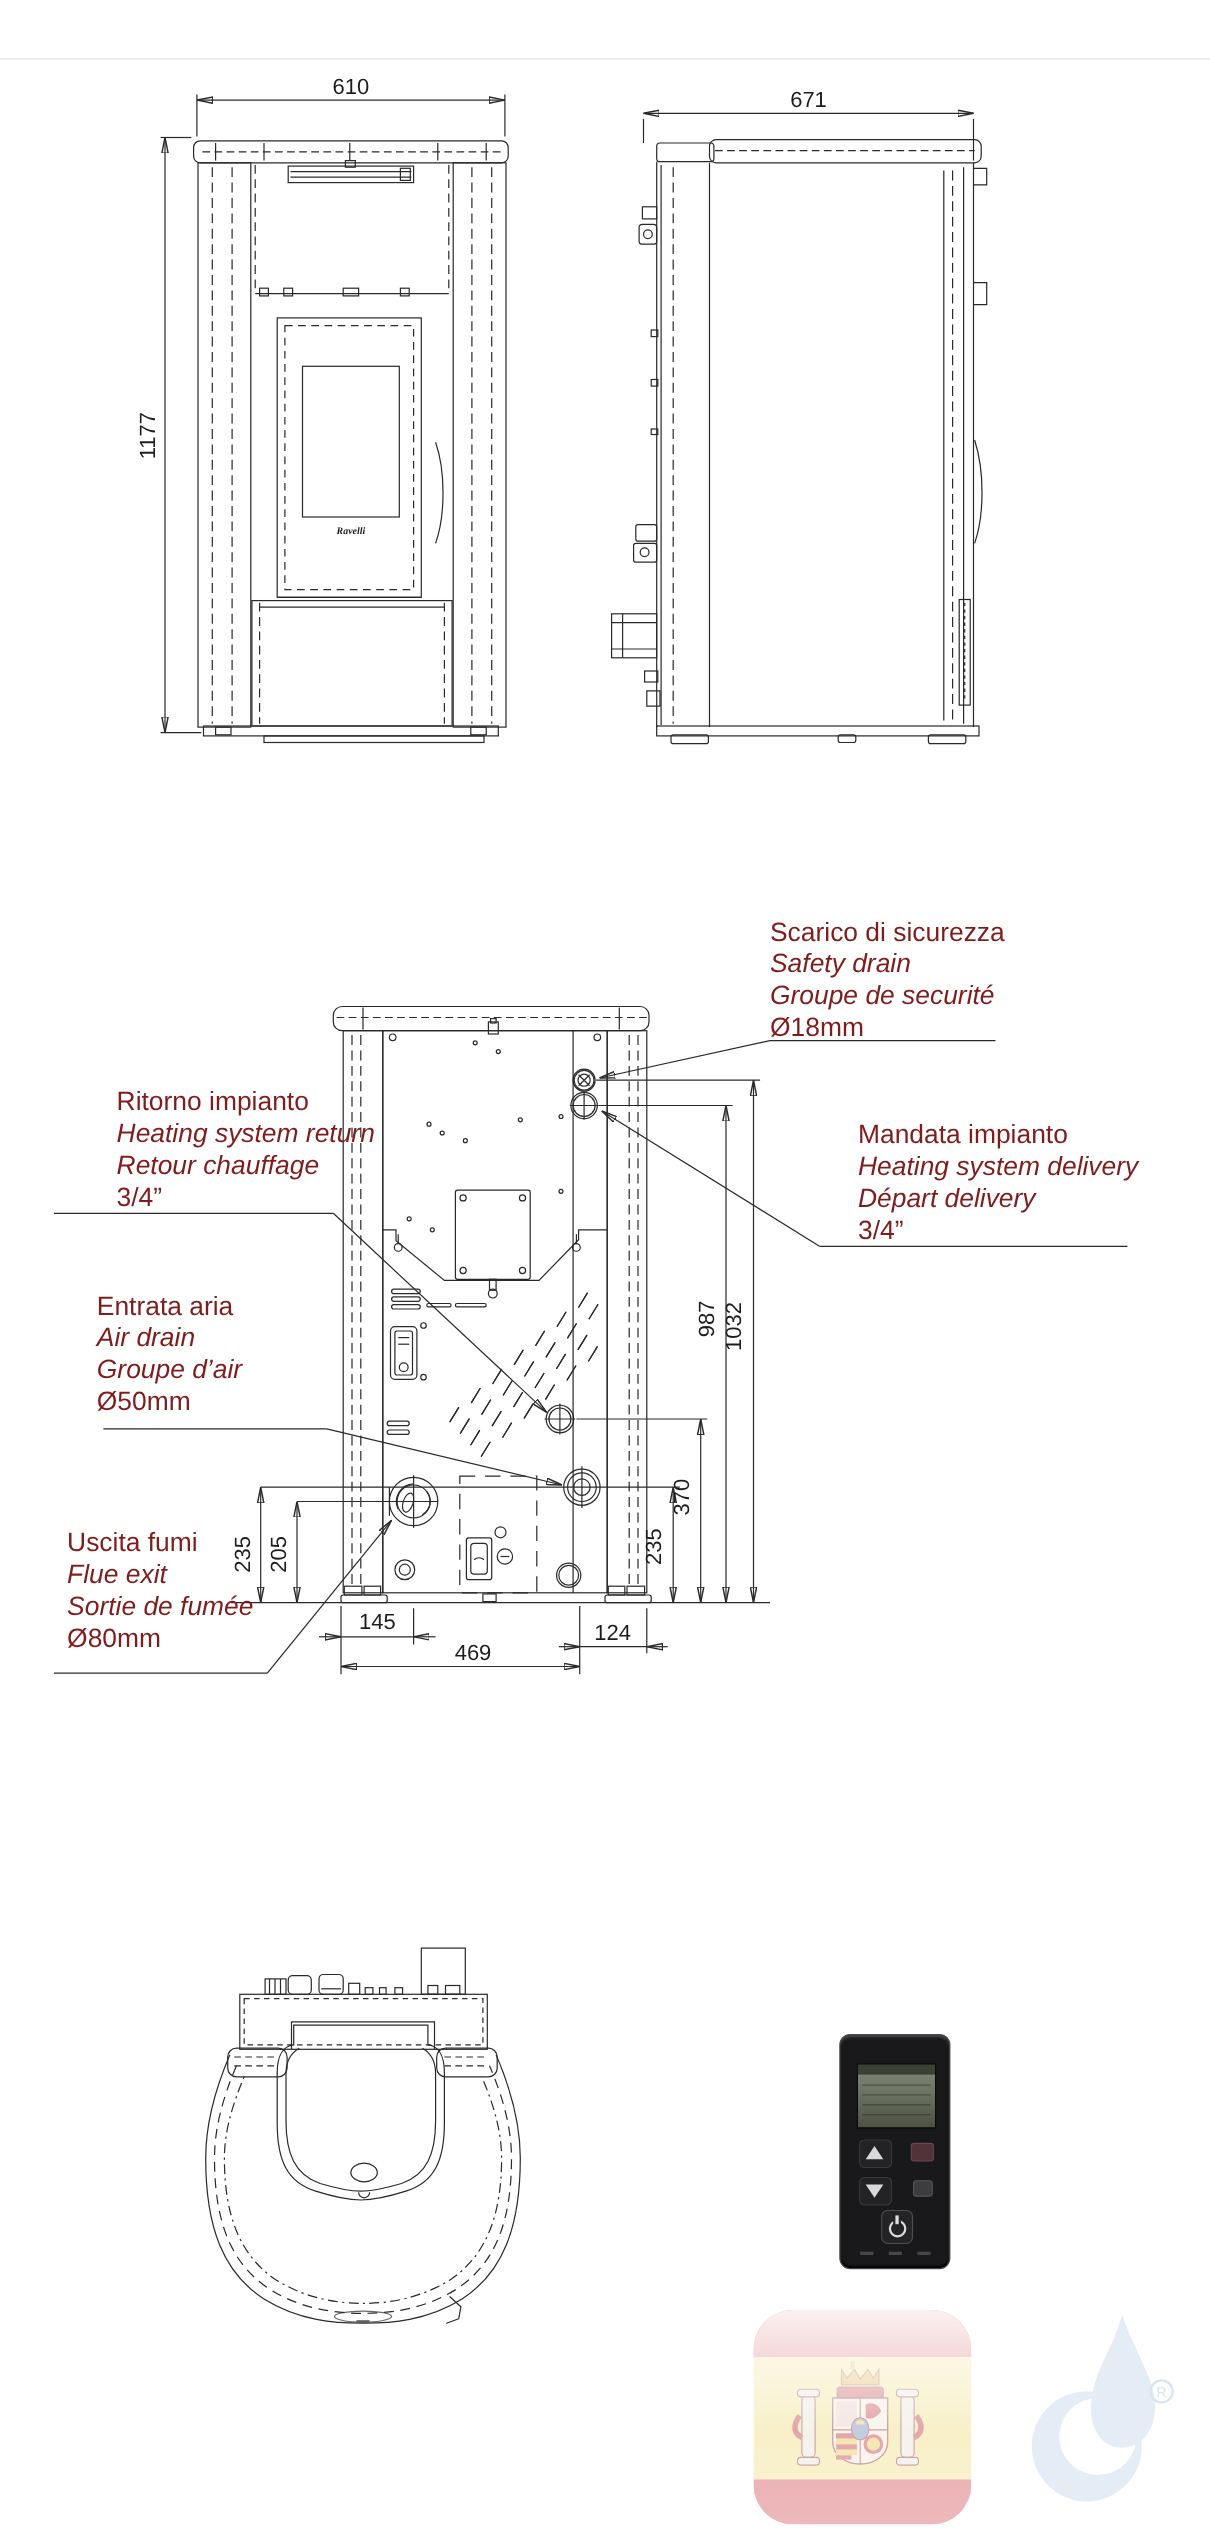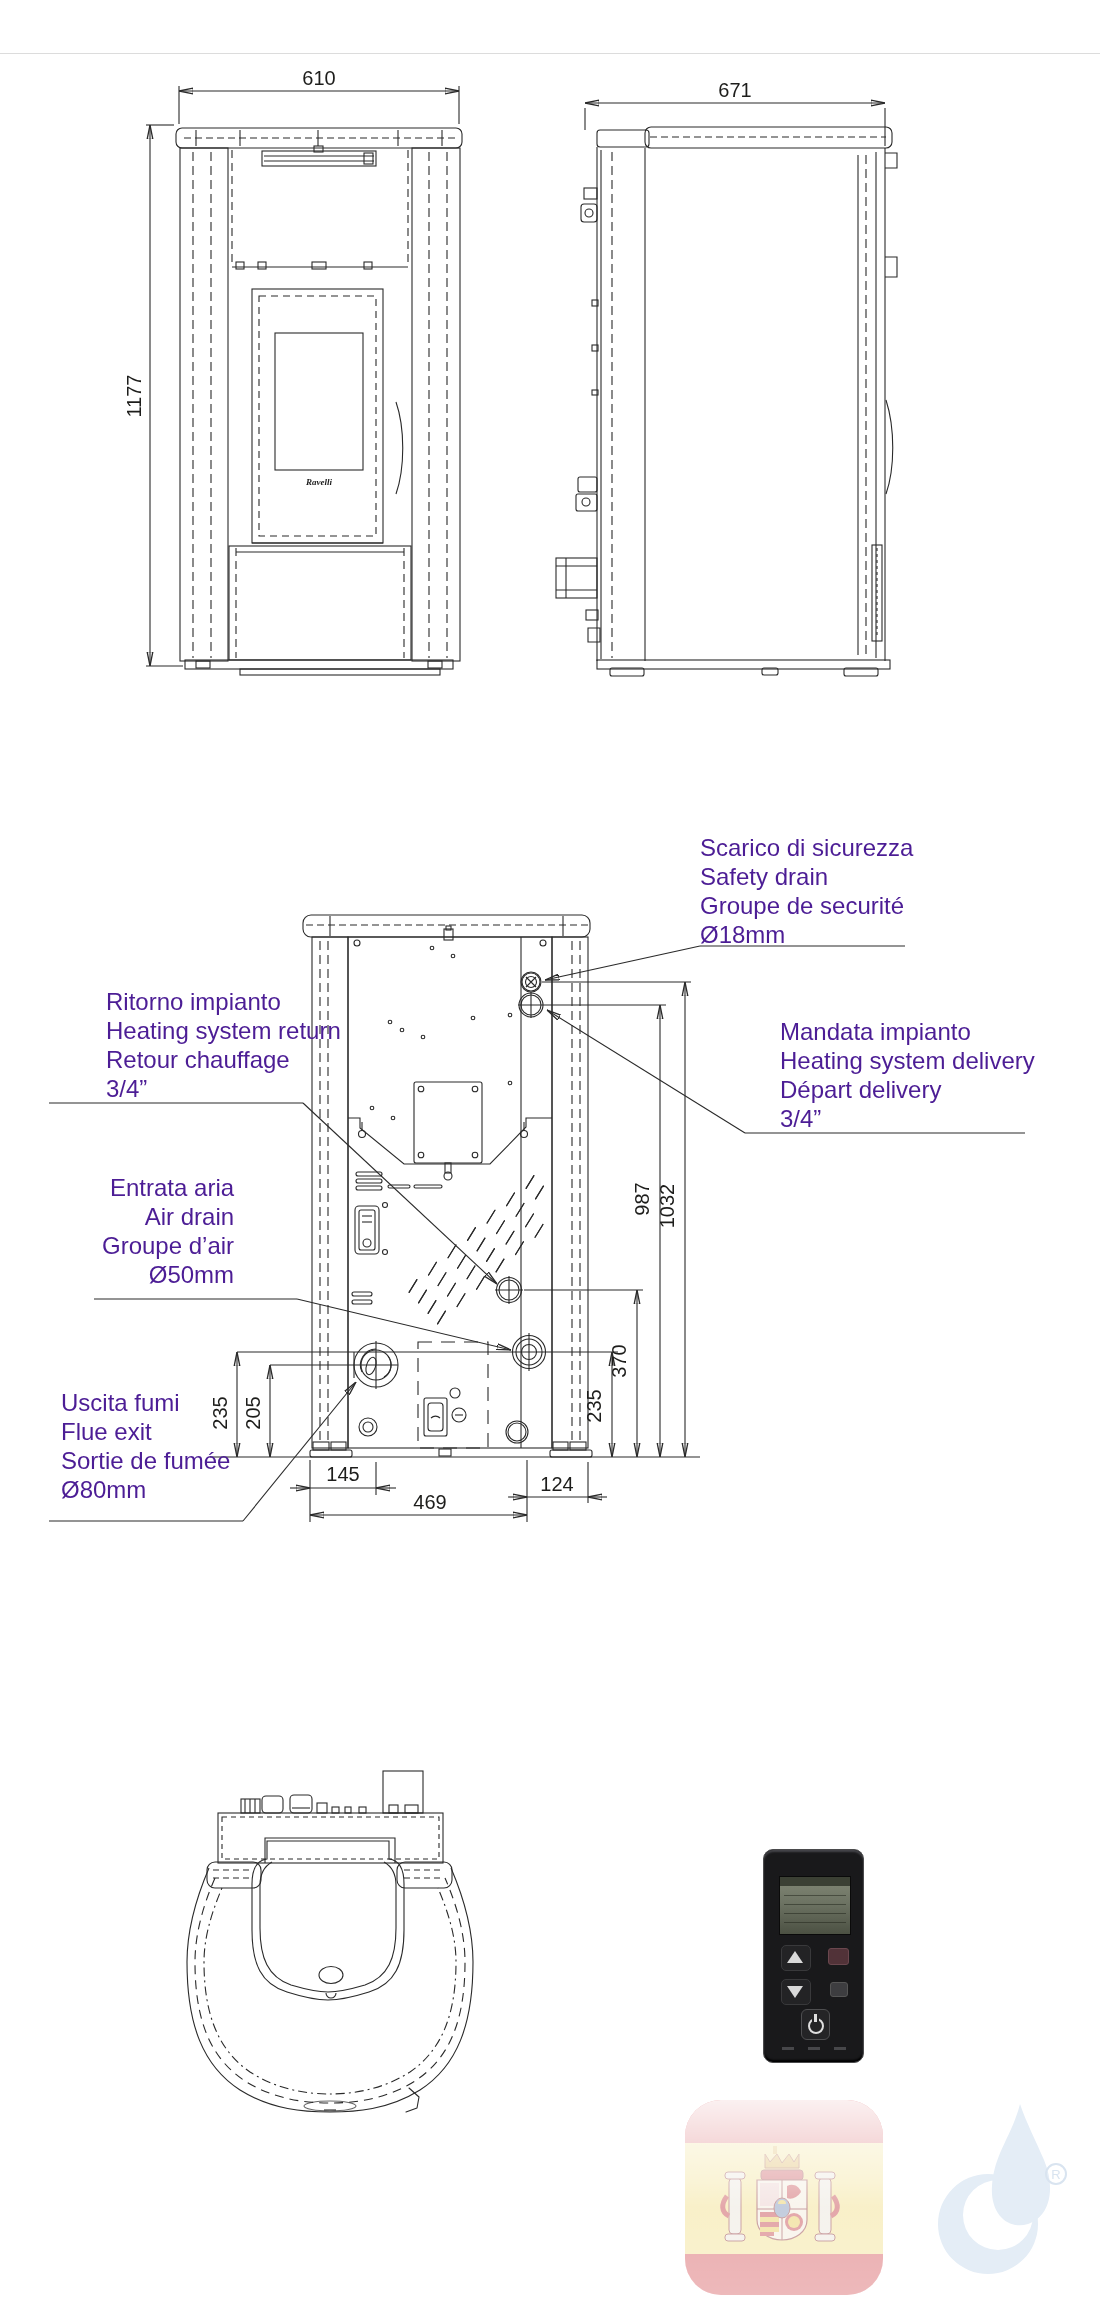--- a/index.html
+++ b/index.html
@@ -2,22 +2,22 @@
 <html><head>
 <meta charset="utf-8">
 <style>
   html,body{margin:0;padding:0;background:#fff;}
   #canvas{position:relative;width:1100px;height:2300px;background:#fff;overflow:hidden;
           font-family:"Liberation Sans",sans-serif;color:#1d1d1b;}
   #topline{position:absolute;left:0;top:53px;width:1100px;height:1px;background:#dcdcdc;}
   svg.draw{position:absolute;left:0;top:0;}
   svg.draw path,svg.draw rect,svg.draw line,svg.draw circle,svg.draw ellipse,svg.draw polyline{
       fill:none;stroke:#2a2a2a;stroke-width:1.1;}
-  .ann{position:absolute;font-size:24px;line-height:29px;color:#4c1d95;white-space:nowrap;}
-  .ann .it{}
+  .ann{position:absolute;font-size:24px;line-height:29px;color:#7f1d1d;white-space:nowrap;}
+  .ann .it{font-style:italic;}
   .dimtxt{font-family:"Liberation Sans",sans-serif;font-size:20px;fill:#1d1d1b;stroke:none;}
   .brandtxt{font-family:"Liberation Serif",serif;font-size:9px;font-weight:bold;font-style:italic;
             fill:#1b1b1b;stroke:none;}
   
   #remote{position:absolute;left:763px;top:1849px;width:99px;height:212px;background:#19191b;
           border:1px solid #4a4a4c;border-radius:10px;box-shadow:inset 0 2px 2px #45454a, inset 0 -2px 2px #000;}
   #remote .screen{position:absolute;left:15px;top:26px;width:70px;height:57px;border:1px solid #0a0a0a;
           background:linear-gradient(#828876,#6d7363 45%,#4c5143);}
   #remote .screen .hdr{position:absolute;left:0;top:0;width:100%;height:9px;background:#3b4034;}
   #remote .screen .seg{position:absolute;left:4px;width:62px;height:1px;background:rgba(30,34,24,.5);}
@@ -430,21 +430,21 @@
   <div class="it">Heating system delivery</div>
   <div class="it">Départ delivery</div>
   <div>3/4”</div>
 </div>
 <div class="ann" style="left:58px;top:987px;margin-left:48px;">
   <div>Ritorno impianto</div>
   <div class="it">Heating system return</div>
   <div class="it">Retour chauffage</div>
   <div>3/4”</div>
 </div>
-<div class="ann" style="left:102px;top:1173px;text-align:right;">
+<div class="ann" style="left:88px;top:1173px;">
   <div>Entrata aria</div>
   <div class="it">Air drain</div>
   <div class="it">Groupe d’air</div>
   <div>Ø50mm</div>
 </div>
 <div class="ann" style="left:61px;top:1388px;">
   <div>Uscita fumi</div>
   <div class="it">Flue exit</div>
   <div class="it">Sortie de fumée</div>
   <div>Ø80mm</div>

